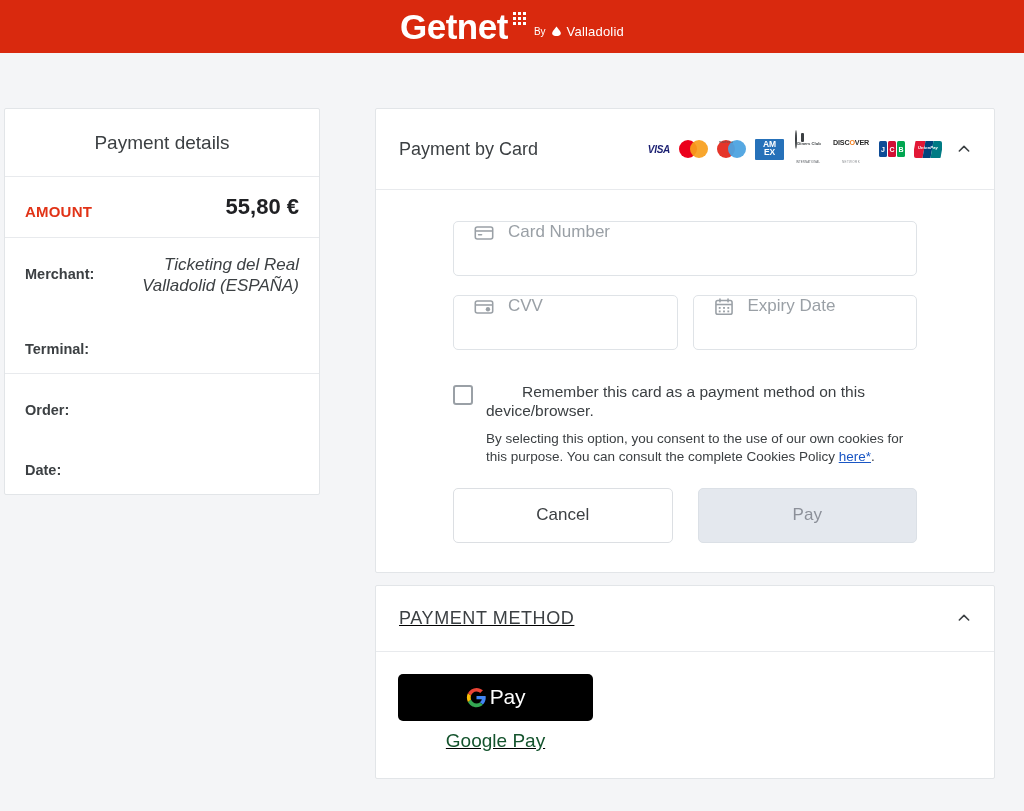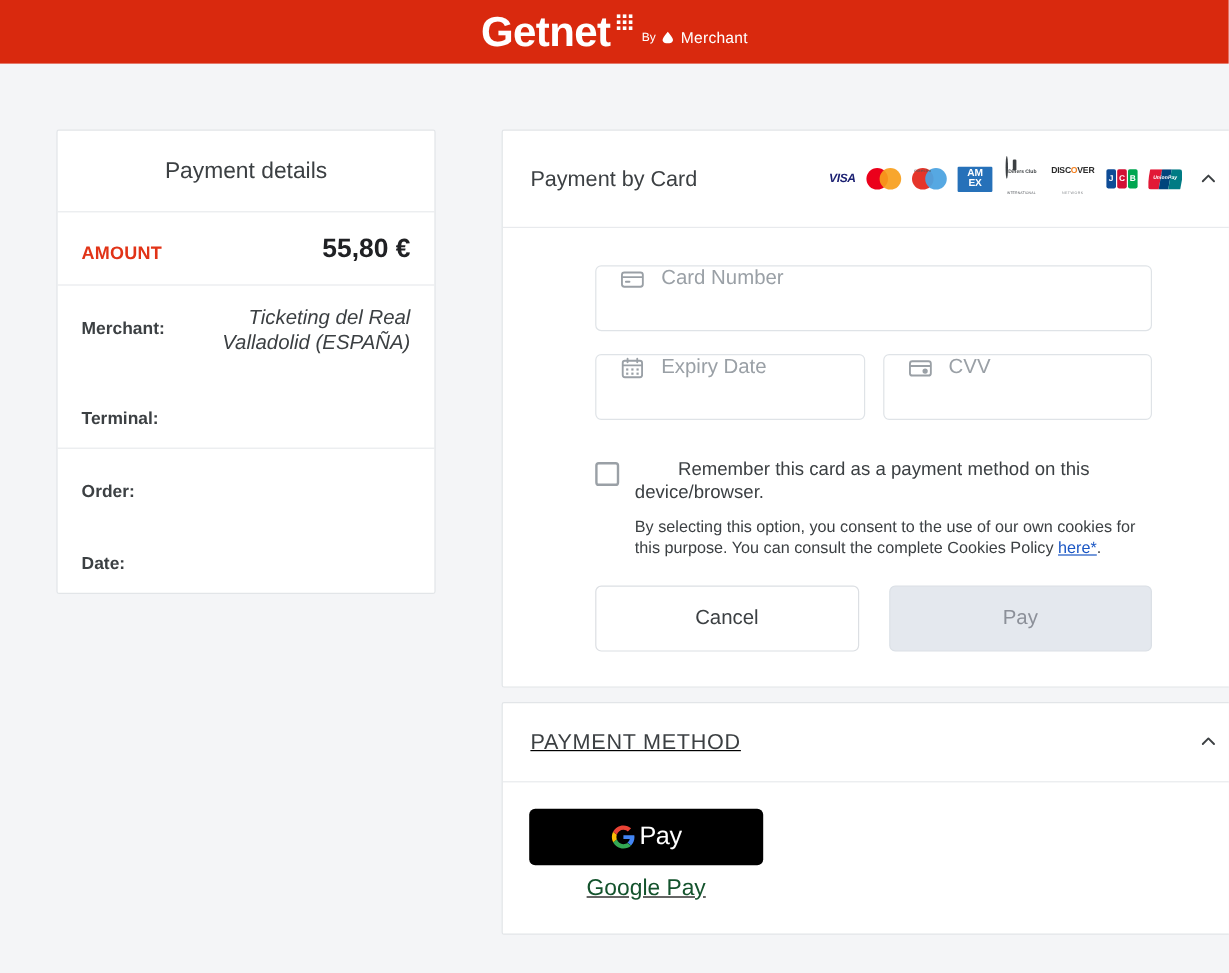--- a/index.html
+++ b/index.html
@@ -58,21 +58,21 @@
   }
   .flame { width: 13px; height: 11px; display: block; }
 
   
   .page {
     display: flex;
     align-items: flex-start;
     gap: 55px;
     padding: 55px 6px 0 4px;
   }
-  .col-left { width: 316px; flex: none; margin-left: 43px; }
+  .col-left { width: 316px; flex: none; }
   .col-right { width: 620px; flex: none; }
 
   .card {
     background: #ffffff;
     border: 1px solid #e2e5e8;
     border-radius: 2px;
   }
 
   
   .pd-title {
@@ -297,21 +297,21 @@
           <i></i>
           <i></i>
           <i></i>
       </span>
     </div>
     <div class="brand-by">
       <span class="by-text">By</span>
       <svg class="flame" viewBox="0 0 26 22">
         <path d="M13 1 C9 6 6.5 9 5 12 C3 16 5.5 20 13 20 C20.5 20 23 16 21 12 C19.5 9 17 6 13 1 Z" fill="#ffffff"></path>
       </svg>
-      <span class="santander-text">Merchant</span>
+      <span class="santander-text">Valladolid</span>
     </div>
   </div>
 </div>
 
 <div class="page">
 
   <div class="col-left">
     <div class="card">
       <div class="pd-title">Payment details</div>
 
@@ -406,43 +406,43 @@
         <div class="field">
           <svg class="ico" viewBox="0 0 24 24">
             <rect x="2.5" y="5.5" width="19" height="13" rx="2.2" fill="none" stroke="#9aa0a6" stroke-width="1.7"></rect>
             <path d="M2.5 9.8 H21.5" stroke="#9aa0a6" stroke-width="1.7"></path>
             <rect x="5.2" y="13" width="5" height="1.8" rx="0.9" fill="#9aa0a6"></rect>
           </svg>
           <span class="ph">Card Number</span>
         </div>
 
         <div class="row-two">
+          <div class="field">
+            <svg class="ico" viewBox="0 0 24 24">
+              <rect x="2.5" y="5.5" width="19" height="13" rx="2.2" fill="none" stroke="#9aa0a6" stroke-width="1.7"></rect>
+              <path d="M2.5 9.8 H21.5" stroke="#9aa0a6" stroke-width="1.7"></path>
+              <circle cx="16.3" cy="14.4" r="2.4" fill="#9aa0a6"></circle>
+            </svg>
+            <span class="ph">CVV</span>
+          </div>
+
           <div class="field">
             <svg class="ico" viewBox="0 0 24 24">
               <rect x="3.2" y="5" width="17.6" height="15" rx="2" fill="none" stroke="#9aa0a6" stroke-width="1.7"></rect>
               <path d="M3.2 9.3 H20.8" stroke="#9aa0a6" stroke-width="1.7"></path>
               <path d="M7.6 3.2 V6.4 M16.4 3.2 V6.4" stroke="#9aa0a6" stroke-width="1.7" stroke-linecap="round"></path>
               <rect x="6.3" y="12" width="2" height="2" fill="#9aa0a6"></rect>
               <rect x="11" y="12" width="2" height="2" fill="#9aa0a6"></rect>
               <rect x="15.7" y="12" width="2" height="2" fill="#9aa0a6"></rect>
               <rect x="6.3" y="15.8" width="2" height="2" fill="#9aa0a6"></rect>
               <rect x="11" y="15.8" width="2" height="2" fill="#9aa0a6"></rect>
               <rect x="15.7" y="15.8" width="2" height="2" fill="#9aa0a6"></rect>
             </svg>
             <span class="ph">Expiry Date</span>
           </div>
-
-          <div class="field">
-            <svg class="ico" viewBox="0 0 24 24">
-              <rect x="2.5" y="5.5" width="19" height="13" rx="2.2" fill="none" stroke="#9aa0a6" stroke-width="1.7"></rect>
-              <path d="M2.5 9.8 H21.5" stroke="#9aa0a6" stroke-width="1.7"></path>
-              <circle cx="16.3" cy="14.4" r="2.4" fill="#9aa0a6"></circle>
-            </svg>
-            <span class="ph">CVV</span>
-          </div>
         </div>
 
         <div class="remember">
           <div class="checkbox"></div>
           <div>
             <div class="rem-main">
               <b>Remember this card</b><span> as a payment method on this device/browser.</span>
             </div>
             <div class="rem-sub">
               <span>By selecting this option, you consent to the use of our own cookies for this purpose. You can consult the complete Cookies Policy </span><a href="#">here*</a><span>.</span>

